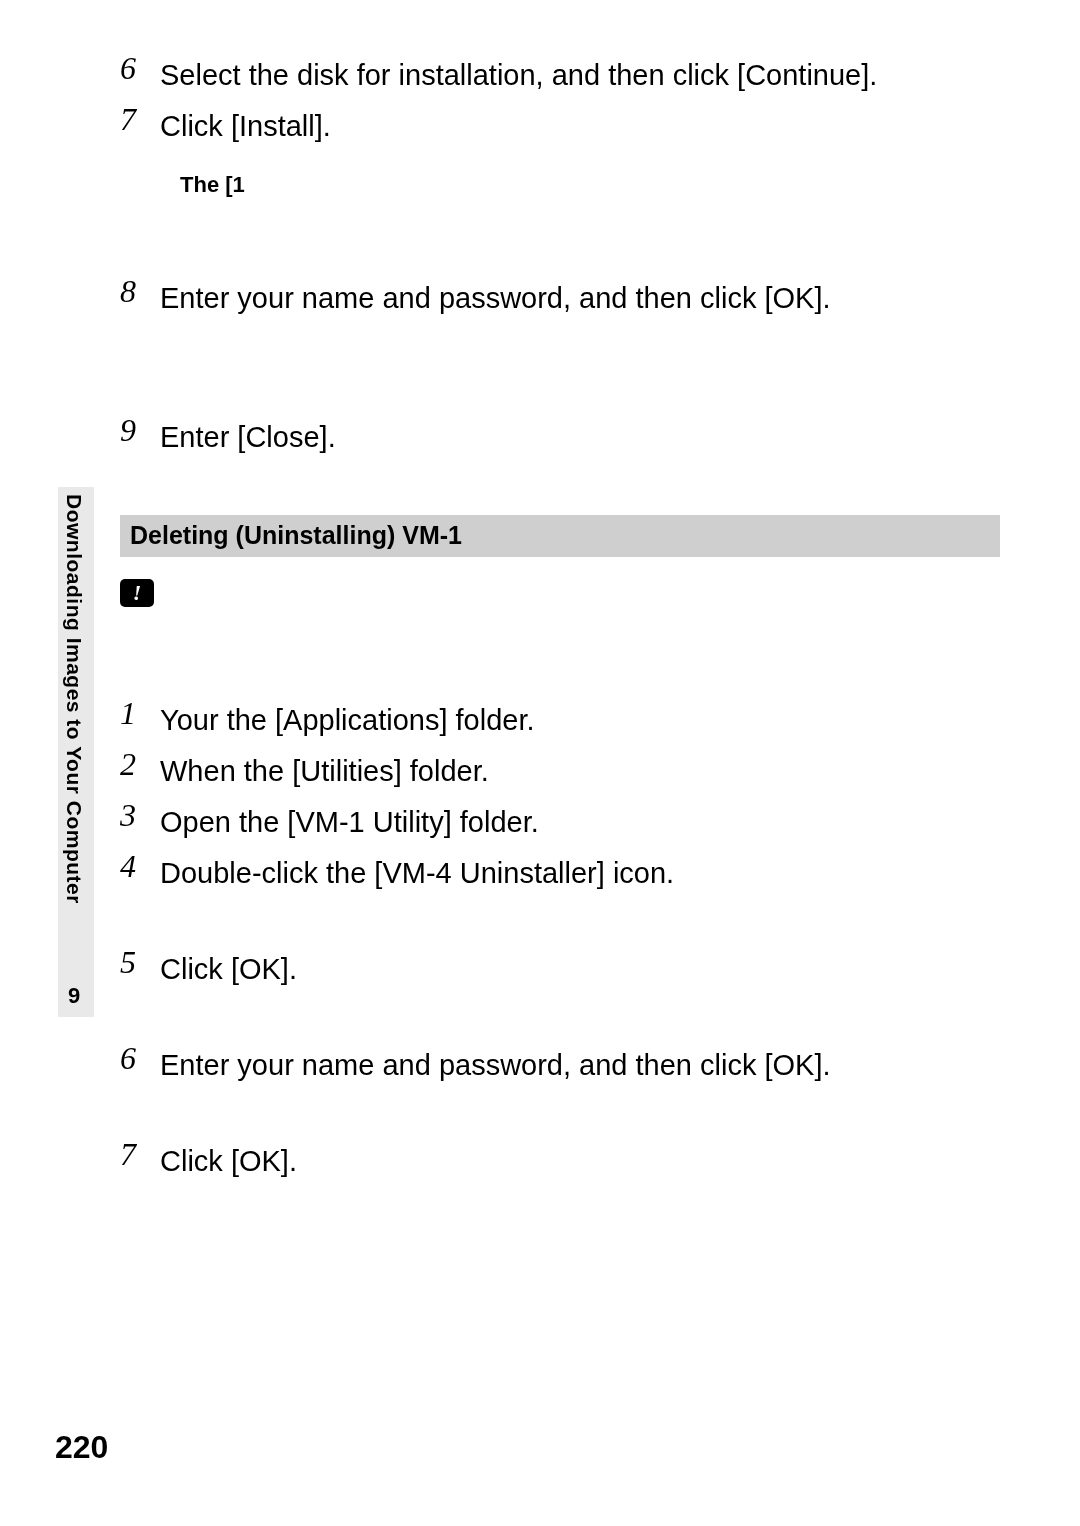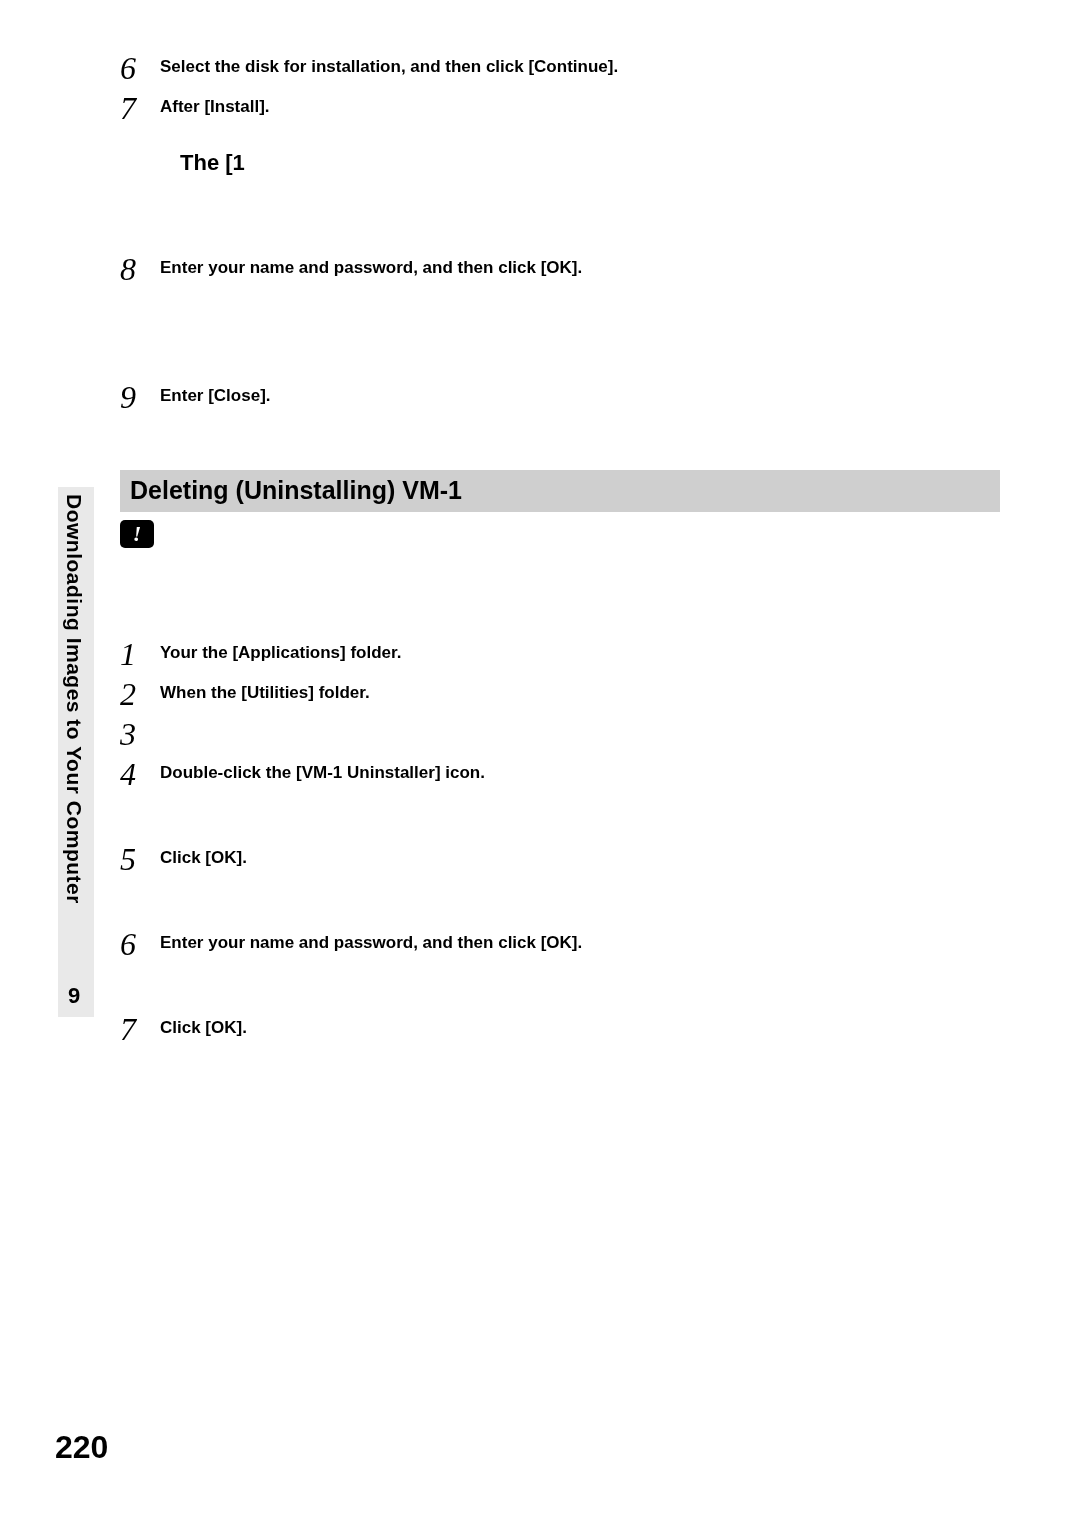--- a/index.html
+++ b/index.html
@@ -60,22 +60,22 @@
     font-family: Georgia, 'Times New Roman', serif;
     font-style: italic;
     font-size: 32px;
     font-weight: 400;
     width: 40px;
     flex-shrink: 0;
     line-height: 1;
     padding-top: 2px;
   }
   .step-text {
-    font-weight: bold;
-    font-size: 17px;
+    font-weight: normal;
+    font-size: 29px;
     line-height: 1.35;
     padding-top: 6px;
   }
   .sub {
     margin-left: 40px;
     font-size: 20px;
     line-height: 1.35;
     margin-bottom: 6px;
   }
   .sub-bold {
@@ -83,21 +83,21 @@
     font-weight: bold;
     font-size: 22px;
     margin-top: 26px;
     margin-bottom: 30px;
   }
   .heading-bar {
     background: #cfcfcf;
     padding: 6px 10px 7px 10px;
     font-weight: bold;
     font-size: 25px;
-    margin: 24px 0 4px 0;
+    margin: 24px 0 18px 0;
   }
   .caution-block {
     display: flex;
     align-items: flex-start;
     margin-bottom: 36px;
   }
   .caution-icon {
     width: 34px;
     height: 28px;
     background: #000;
@@ -136,21 +136,21 @@
 <div class="page">
   <div class="content">
 
     <div class="step">
       <div class="step-num">6</div>
       <div class="step-text">Select the disk for installation, and then click [Continue].</div>
     </div>
 
     <div class="step">
       <div class="step-num">7</div>
-      <div class="step-text">After [Install].</div>
+      <div class="step-text">Click [Install].</div>
     </div>
 
     <div class="sub-bold">
       <span>The [</span><span>1</span><span style="color:#fff"> item remaining to be installed] window appears.</span>
     </div>
     <div class="sub gap-md" style="color:#fff">After a while, the [Authenticate] window appears.</div>
 
     <div class="step">
       <div class="step-num">8</div>
       <div class="step-text">Enter your name and password, and then click [OK].</div>
@@ -178,24 +178,25 @@
     <div class="step">
       <div class="step-num">1</div>
       <div class="step-text">Your the [Applications] folder.</div>
     </div>
     <div class="step">
       <div class="step-num">2</div>
       <div class="step-text">When the [Utilities] folder.</div>
     </div>
     <div class="step">
       <div class="step-num">3</div>
+      <div class="step-text">Open the [VM-1 Utility] folder.</div>
     </div>
     <div class="step">
       <div class="step-num">4</div>
-      <div class="step-text">Double-click the [VM-1 Uninstaller] icon.</div>
+      <div class="step-text">Double-click the [VM-4 Uninstaller] icon.</div>
     </div>
     <div class="sub gap-md" style="color:#fff">The uninstall confirmation dialog appears.</div>
 
     <div class="step">
       <div class="step-num">5</div>
       <div class="step-text">Click [OK].</div>
     </div>
     <div class="sub gap-md" style="color:#fff">The [Authenticate] window appears.</div>
 
     <div class="step">

